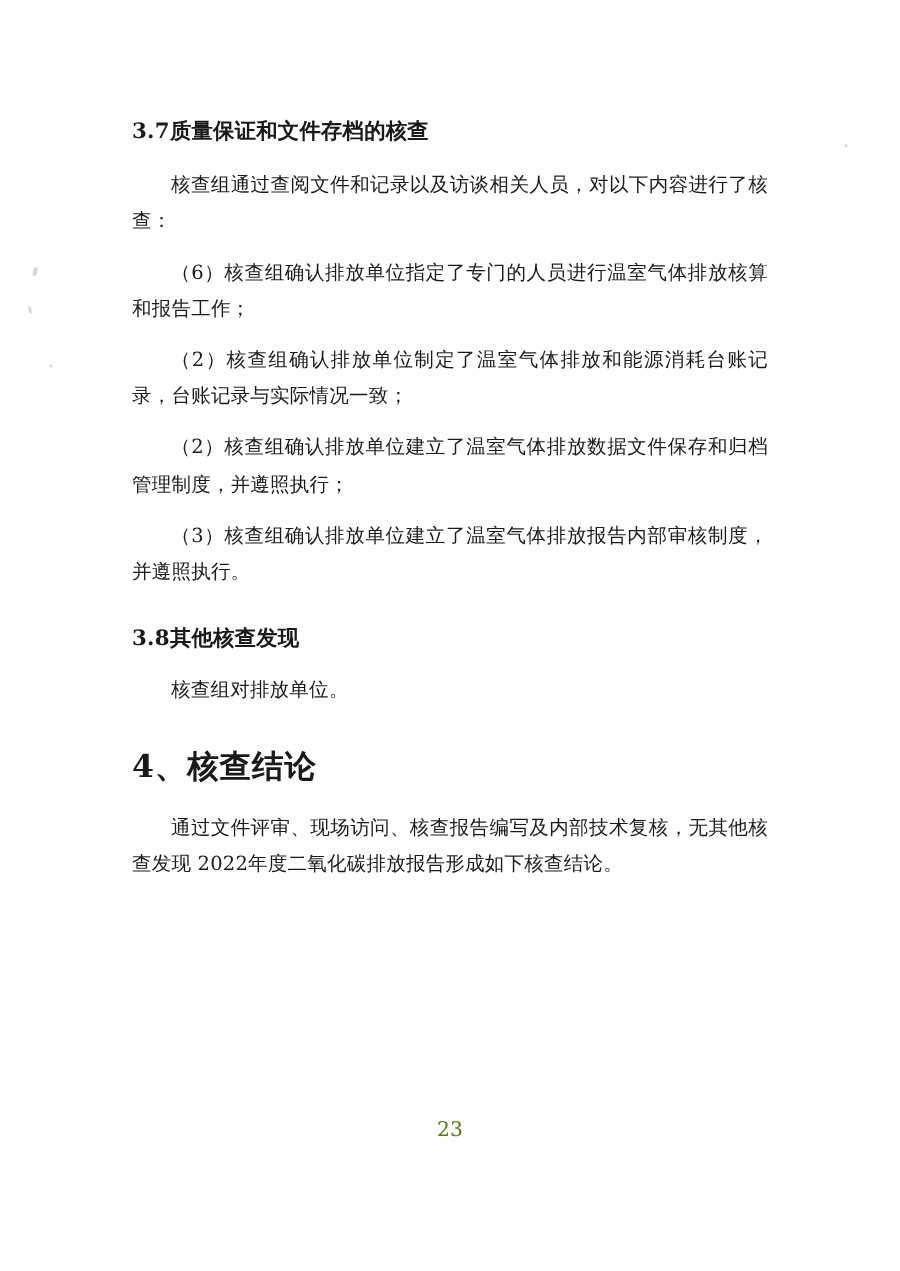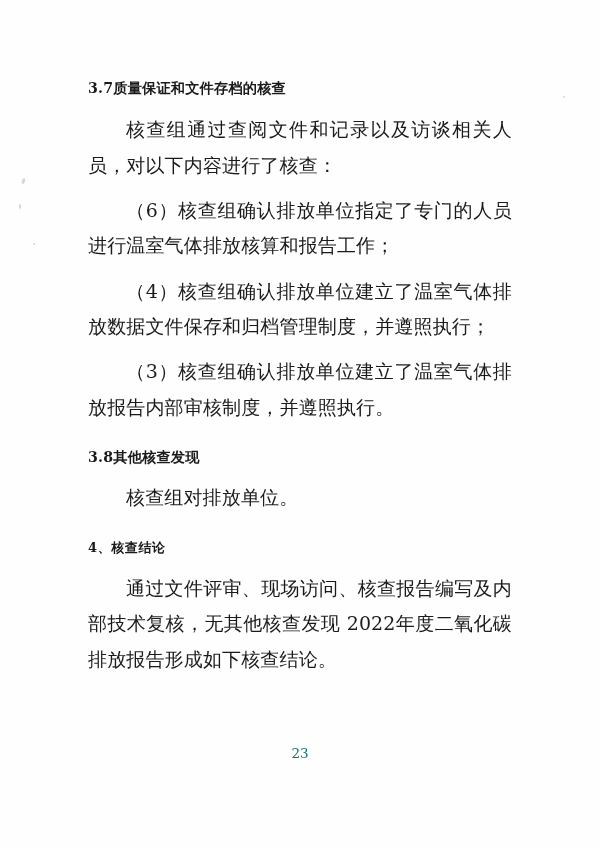--- a/index.html
+++ b/index.html
@@ -42,62 +42,63 @@
   .h-sec {
     font-weight: bold;
     font-size: 14.2px;
     line-height: 1.5;
     margin: 0 0 13px 0;
     letter-spacing: 0.2px;
   }
   .h-sec.tight { margin-bottom: 12px; }
   .h-main {
     font-weight: bold;
-    font-size: 13px;
+    font-size: 21px;
     line-height: 1.5;
     margin: 0 0 14px 0;
     letter-spacing: 0.6px;
   }
   .para {
-    font-size: 19px;
+    font-size: 13px;
     line-height: 1.86;
     margin: 0 0 10px 0;
     text-indent: 2em;
     text-align: justify;
     letter-spacing: 0.15px;
   }
   .para.last { margin-bottom: 0; }
   .gap-lg { height: 22px; }
   .pagenum {
     position: absolute;
     left: 0;
     right: 0;
     top: 745px;
     text-align: center;
     font-size: 13.5px;
     font-family: "DejaVu Serif", "Liberation Serif", serif;
-    color: #0f766e;
+    color: #4d7c0f;
   }
 </style>
 </head>
 <body>
 
 <div class="page">
 
   <span class="speckle sp1"></span>
   <span class="speckle sp2"></span>
   <span class="speckle sp3"></span>
   <span class="speckle sp4"></span>
 
   <div class="content">
 
     <h2 class="h-sec">3.7质量保证和文件存档的核查</h2>
     <p class="para">核查组通过查阅文件和记录以及访谈相关人员，对以下内容进行了核查：</p>
     <p class="para">（6）核查组确认排放单位指定了专门的人员进行温室气体排放核算和报告工作；</p>
-    <p class="para">（4）核查组确认排放单位建立了温室气体排放数据文件保存和归档管理制度，并遵照执行；</p>
+    <p class="para">（2）核查组确认排放单位制定了温室气体排放和能源消耗台账记录，台账记录与实际情况一致；</p>
+    <p class="para">（2）核查组确认排放单位建立了温室气体排放数据文件保存和归档管理制度，并遵照执行；</p>
     <p class="para last">（3）核查组确认排放单位建立了温室气体排放报告内部审核制度，并遵照执行。</p>
 
     <div class="gap-lg"></div>
 
     <h2 class="h-sec tight">3.8其他核查发现</h2>
     <p class="para last">核查组对排放单位。</p>
 
     <div class="gap-lg"></div>
 
     <h1 class="h-main">4、核查结论</h1>

